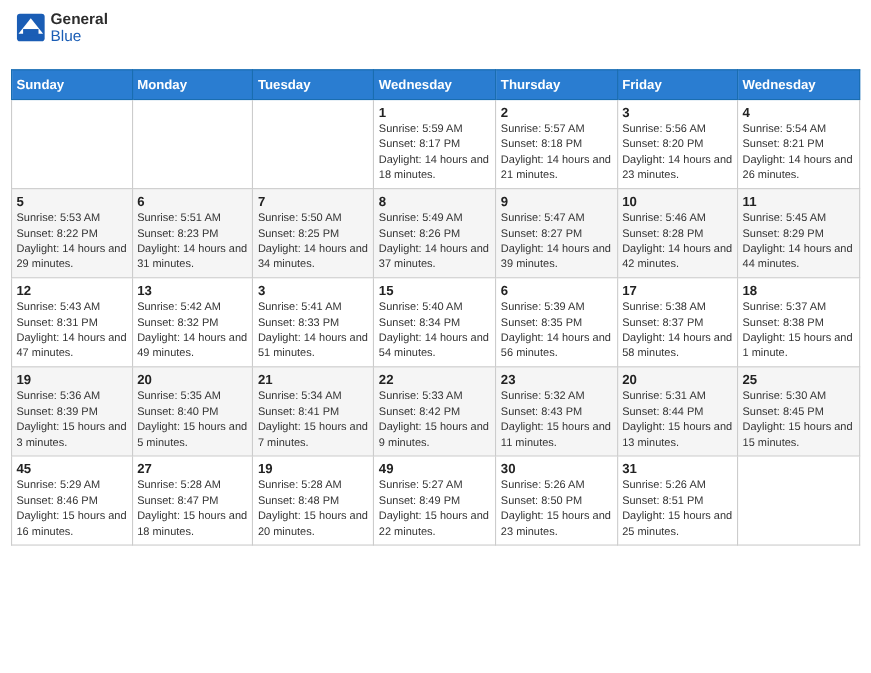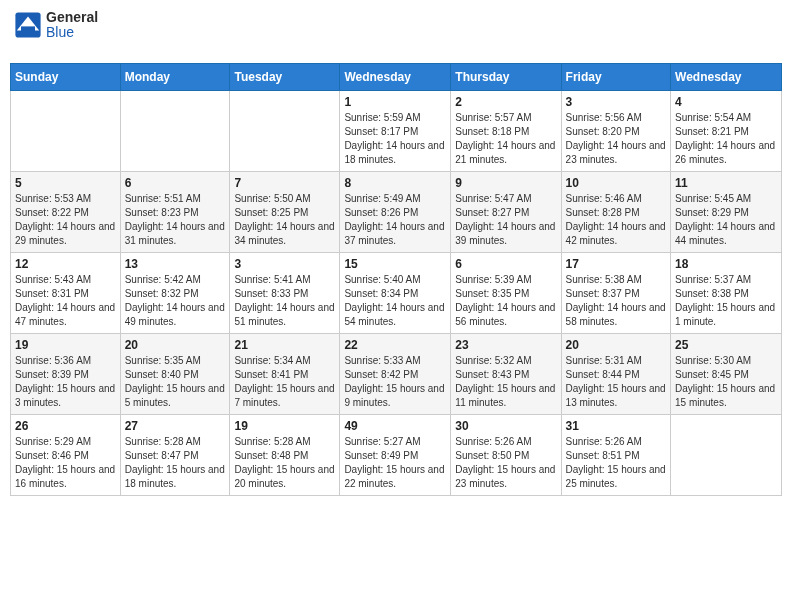--- a/index.html
+++ b/index.html
@@ -224,21 +224,21 @@
           <div class="day-number">20</div>
           <div class="day-info">Sunrise: 5:31 AM<br>Sunset: 8:44 PM<br>Daylight: 15 hours and 13 minutes.</div>
         </td>
         <td>
           <div class="day-number">25</div>
           <div class="day-info">Sunrise: 5:30 AM<br>Sunset: 8:45 PM<br>Daylight: 15 hours and 15 minutes.</div>
         </td>
       </tr>
       <tr>
         <td>
-          <div class="day-number">26</div>
+          <div class="day-number">45</div>
           <div class="day-info">Sunrise: 5:29 AM<br>Sunset: 8:46 PM<br>Daylight: 15 hours and 16 minutes.</div>
         </td>
         <td>
           <div class="day-number">27</div>
           <div class="day-info">Sunrise: 5:28 AM<br>Sunset: 8:47 PM<br>Daylight: 15 hours and 18 minutes.</div>
         </td>
         <td>
           <div class="day-number">19</div>
           <div class="day-info">Sunrise: 5:28 AM<br>Sunset: 8:48 PM<br>Daylight: 15 hours and 20 minutes.</div>
         </td>

